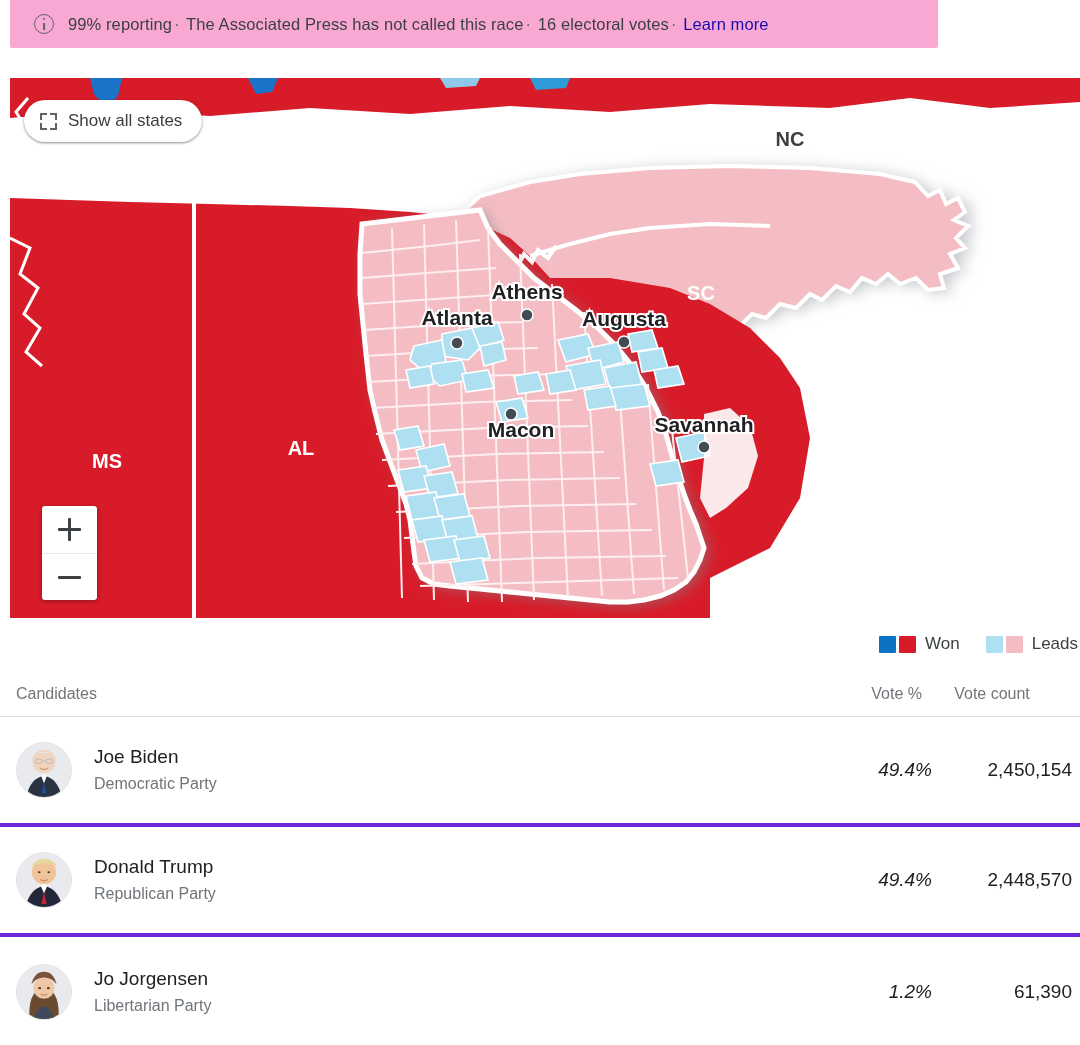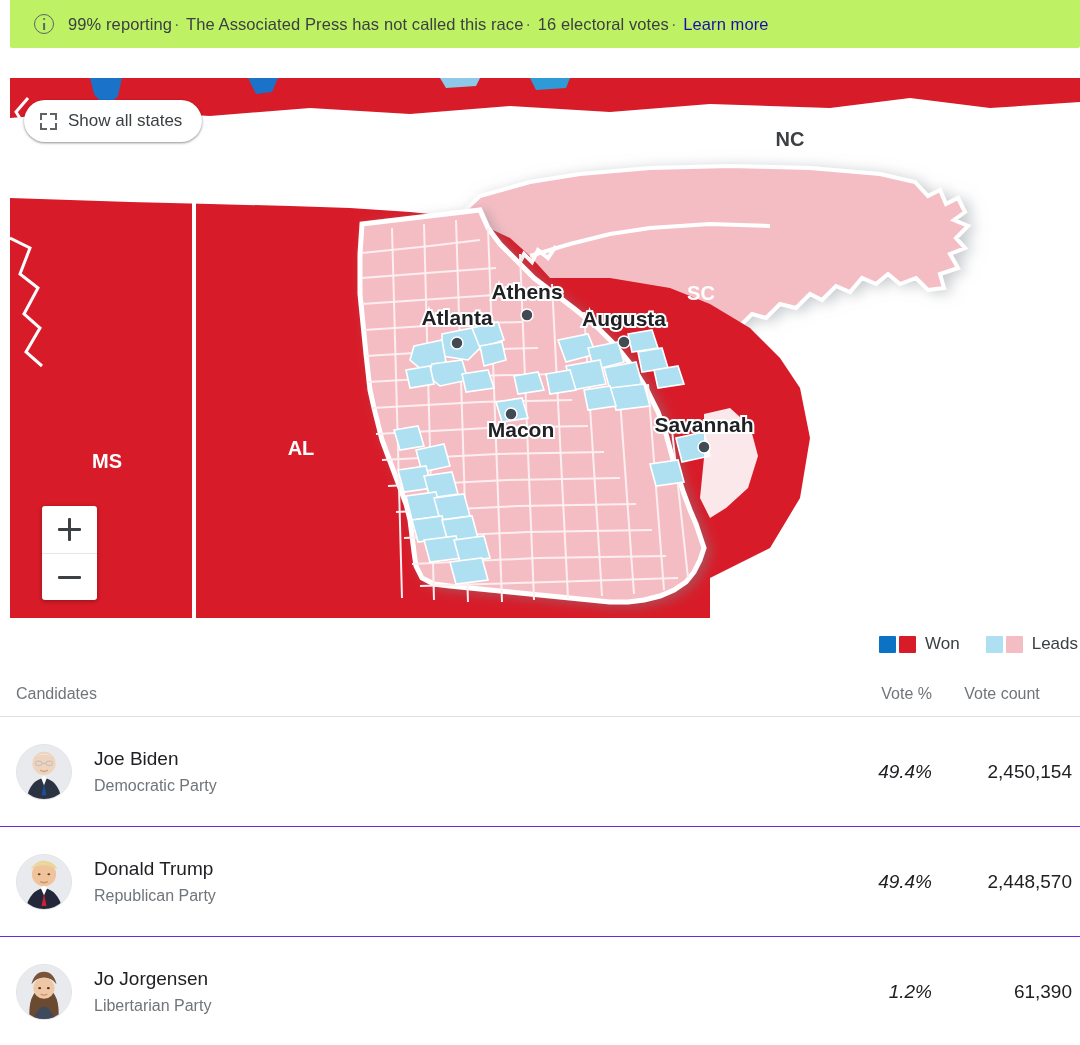--- a/index.html
+++ b/index.html
@@ -13,22 +13,22 @@
   #page {
     position: relative;
     width: 1080px; height: 1045px;
     overflow: hidden;
     background: #fff;
   }
 
   
   .banner {
     position: absolute; left: 10px; top: 0;
-    width: 1070px; height: 48px;
-    background: #bef264;
+    width: 928px; height: 48px;
+    background: #f9a8d4;
     display: flex; align-items: center;
     padding-left: 24px;
     border-radius: 0 0 2px 2px;
   }
   .info-icon {
     width: 20px; height: 20px; flex: 0 0 20px;
     border: 1.6px solid #5f6368; border-radius: 50%;
     position: relative; margin-right: 14px;
   }
   .info-icon::before {
@@ -96,32 +96,32 @@
   }
   .legend-group { display: flex; align-items: center; gap: 9px; margin-top: 6px; }
   .swatches { display: flex; gap: 3px; }
   .sw { width: 17px; height: 17px; border-radius: 1px; }
   .legend-label { font-size: 17px; color: #3c4043; }
 
   
   .table { position: absolute; left: 0; top: 672px; width: 1080px; }
   .thead {
     display: flex; align-items: center;
-    height: 45px; padding: 0 8px 0 16px;
+    height: 45px; padding: 0 18px 0 16px;
     border-bottom: 1px solid #e0e0e0;
   }
   .th { font-size: 16px; color: #70757a; }
   .th.cand { flex: 1 1 auto; }
   .th.pct { width: 112px; text-align: right; }
   .th.cnt { width: 140px; text-align: center; }
 
   .row {
     display: flex; align-items: center;
     height: 110px; padding: 0 8px 0 16px;
-    border-bottom: 1px solid #6d28d9;
+    border-bottom: 4px solid #6d28d9;
   }
   .row:last-child { border-bottom: none; }
   .cand-cell { flex: 1 1 auto; display: flex; align-items: center; gap: 22px; }
   .avatar {
     width: 56px; height: 56px; flex: 0 0 56px;
     border-radius: 50%; overflow: hidden;
     border: 1px solid #e3e3e3; background: #eceff1;
     position: relative;
   }
   .avatar svg { display: block; width: 100%; height: 100%; }

